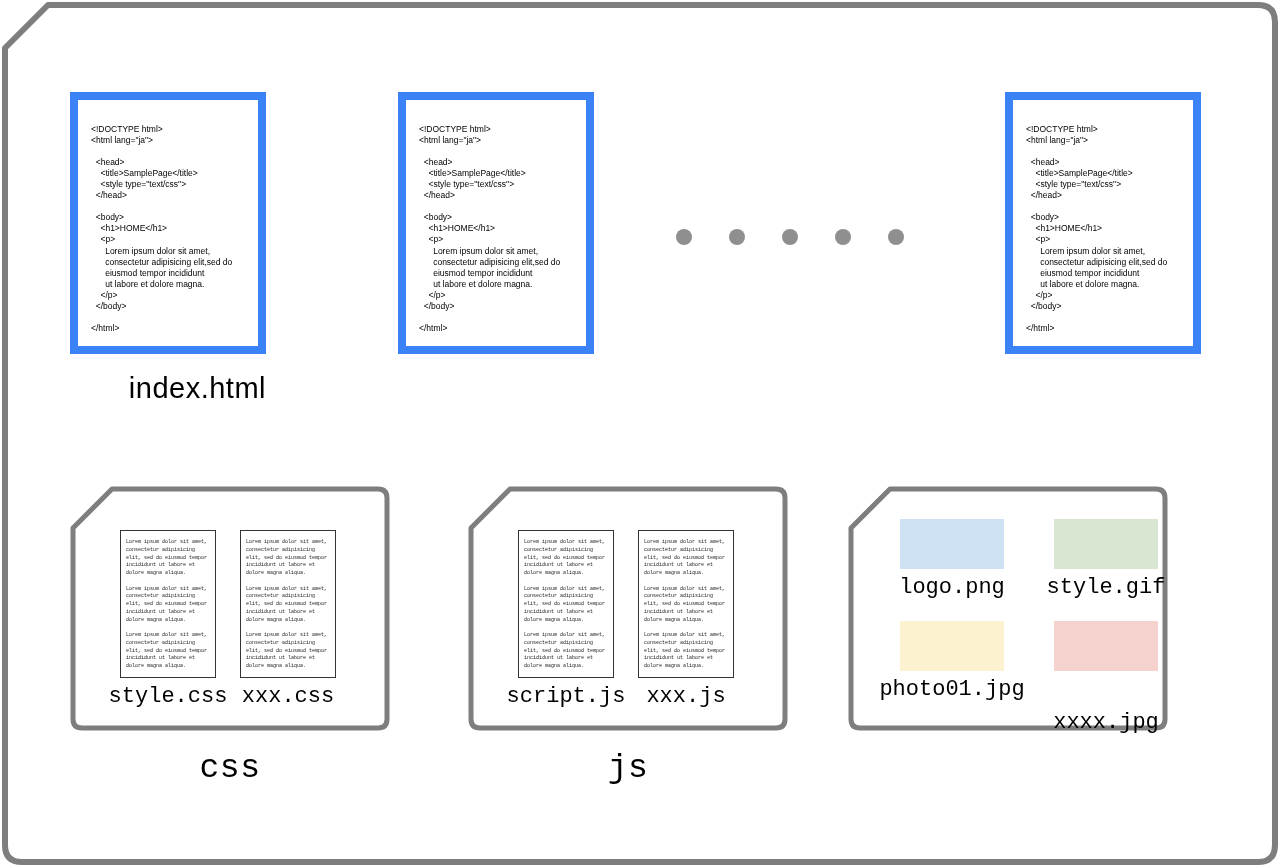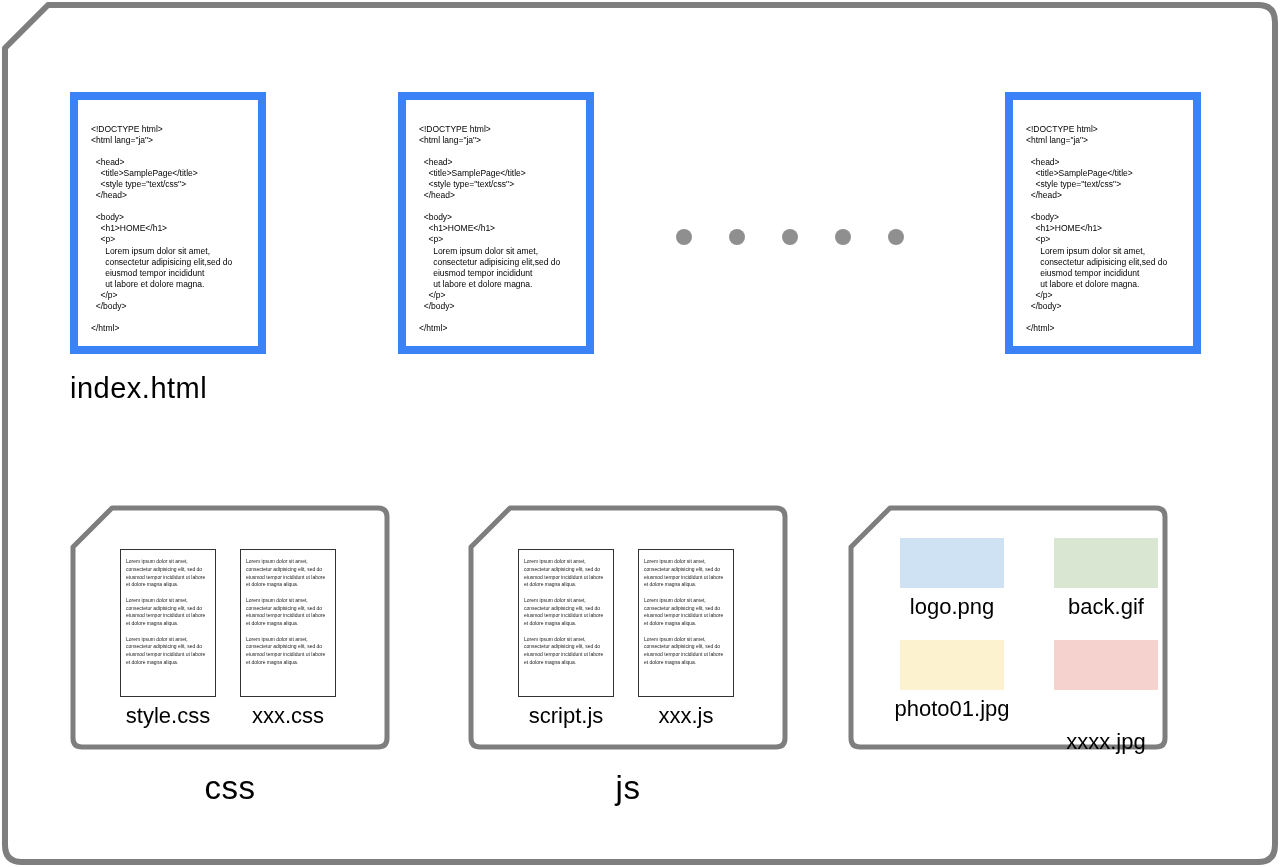--- a/index.html
+++ b/index.html
@@ -36,21 +36,21 @@
     font-family: "Liberation Sans", sans-serif;
     font-size: 8.5px;
     line-height: 1.3;
     white-space: pre;
     color: #000;
   }
   .file-label {
     position: absolute;
     top: 372px;
     width: 196px;
-    text-align: left;
+    text-align: right;
     font-size: 29px;
     letter-spacing: 0.5px;
     z-index: 1;
   }
   .card-1, .label-1 { left: 70px; }
   .card-2, .label-2 { left: 398px; }
   .card-3, .label-3 { left: 1005px; }
   
   .dots {
     position: absolute;
@@ -62,24 +62,25 @@
   }
   .dot {
     width: 16px;
     height: 16px;
     border-radius: 50%;
     background: #8f8f8f;
   }
   
   .folder {
     position: absolute;
-    top: 505px;
+    top: 486px;
     width: 320px;
     height: 245px;
     z-index: 1;
+    font-family: Liberation Mono, monospace;
   }
   .folder-css    { left: 70px; }
   .folder-js     { left: 468px; }
   .folder-images { left: 848px; }
   .folder-label {
     position: absolute;
     top: 264px;
     left: 0;
     width: 320px;
     text-align: center;
@@ -269,20 +270,20 @@
     <div class="folder-label">js</div>
   </div>
 
   <div class="folder folder-images">
     <svg class="outline-svg" viewBox="0 0 320 245" preserveAspectRatio="none" aria-hidden="true">
       <path d="M 42 3 H 308 Q 317 3 317 12 V 233 Q 317 242 308 242 H 12 Q 3 242 3 233 V 42 Z" fill="#ffffff" stroke="#7e7e7e" stroke-width="5" stroke-linejoin="round"></path>
     </svg>
     <div class="swatch swatch-1" style="background: rgb(207, 226, 243);"></div>
     <div class="swatch swatch-2" style="background: rgb(217, 231, 210);"></div>
     <div class="img-label img-label-1">logo.png</div>
-    <div class="img-label img-label-2">back.gif</div>
+    <div class="img-label img-label-2">style.gif</div>
     <div class="swatch swatch-3" style="background: rgb(253, 242, 207);"></div>
     <div class="swatch swatch-4" style="background: rgb(245, 210, 205);"></div>
     <div class="img-label img-label-3">photo01.jpg</div>
     <div class="img-label img-label-4">xxxx.jpg</div>
   </div>
 
 </div>
 
 </body></html>

